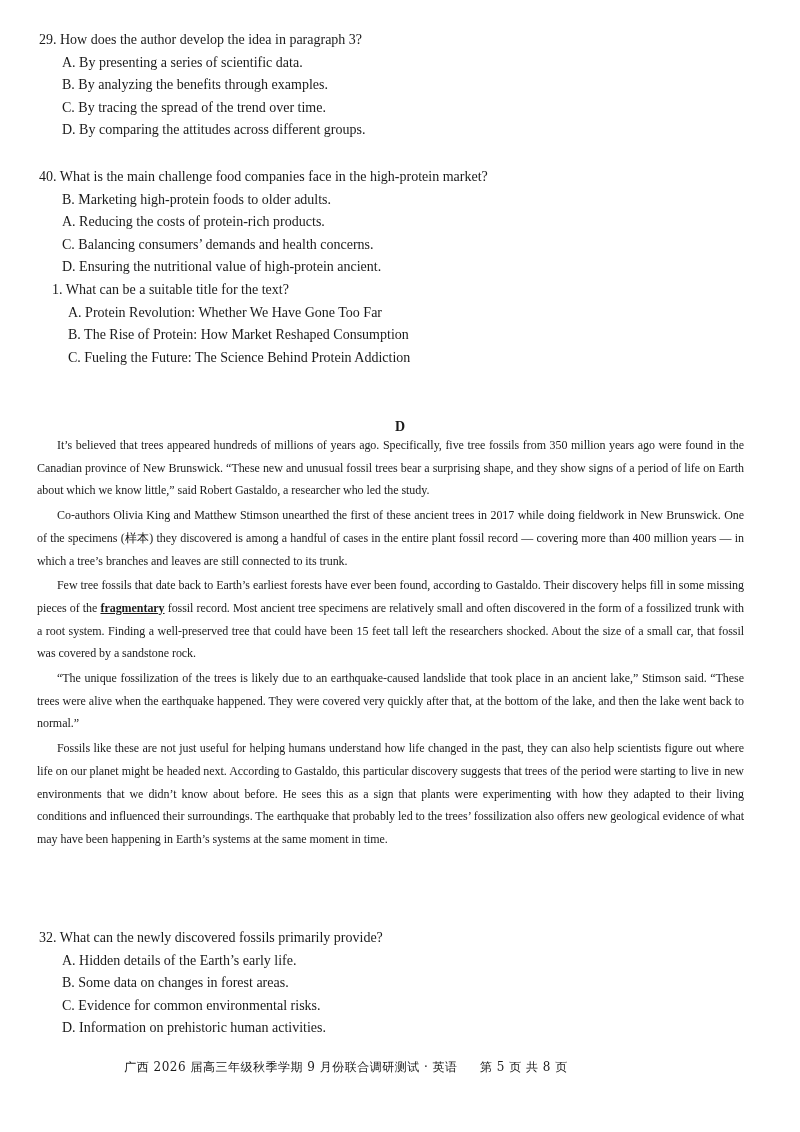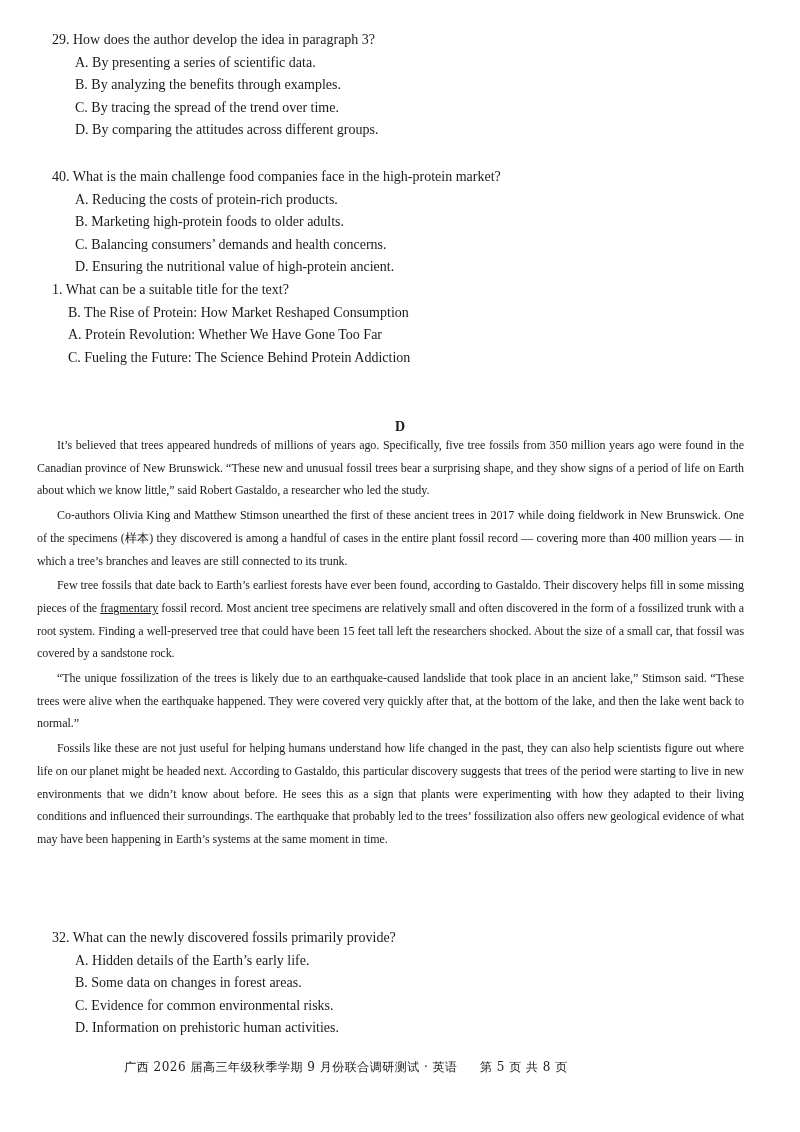--- a/index.html
+++ b/index.html
@@ -2,35 +2,35 @@
 <html><head>
   <meta charset="utf-8">
   <style>
     html, body { margin: 0; padding: 0; }
     body {
       width: 800px; height: 1132px; background: #ffffff; color: #1a1a1a;
       font-family: "Liberation Serif", "DejaVu Serif", serif;
       font-size: 14px; position: relative; overflow: hidden;
     }
     .page { position: absolute; left: 0; top: 0; width: 800px; height: 1132px; }
-    .q { position: absolute; left: 52px; width: 700px; }
+    .q { position: absolute; left: 39px; width: 700px; }
     .q-stem { height: 22.5px; line-height: 22.5px; white-space: nowrap; }
     .opt { height: 22.5px; line-height: 22.5px; padding-left: 23px; white-space: nowrap; }
     .q-num { display: inline; }
     .section-title {
       position: absolute; left: 0; width: 800px; top: 417px; text-align: center;
       font-weight: bold; font-size: 14px; line-height: 20px;
     }
     .passage { position: absolute; left: 37px; width: 707px; top: 434px; }
     .para {
       margin: 0; text-indent: 20px; text-align: justify;
       line-height: 22.7px; font-size: 12px; letter-spacing: -0.05px;
     }
     .para + .para { margin-top: 2px; }
-    .u { font-weight: normal; text-decoration: underline; }
+    .u { font-weight: bold; text-decoration: underline; }
     .footer {
       position: absolute; top: 1059px; left: 0; width: 692px; text-align: center;
       font-family: "DejaVu Serif", serif; font-size: 12px; letter-spacing: 0.5px;
     }
     .footer .pageinfo { margin-left: 18px; }
   </style>
 </head>
 <body>
 
 <div class="page">
@@ -44,33 +44,33 @@
     <div class="opt">B. By analyzing the benefits through examples.</div>
     <div class="opt">C. By tracing the spread of the trend over time.</div>
     <div class="opt">D. By comparing the attitudes across different groups.</div>
   </div>
 
   <div class="q" style="top:166px;">
     <div class="q-stem">
       <span class="q-num">40.</span>
       <span>What is the main challenge food companies face in the high-protein market?</span>
     </div>
+    <div class="opt">B. Marketing high-protein foods to older adults.</div>
     <div class="opt">A. Reducing the costs of protein-rich products.</div>
-    <div class="opt">B. Marketing high-protein foods to older adults.</div>
     <div class="opt">C. Balancing consumers’ demands and health concerns.</div>
     <div class="opt">D. Ensuring the nutritional value of high-protein ancient.</div>
   </div>
 
   <div class="q" style="top:279px; left:52px;">
     <div class="q-stem">
       <span class="q-num">1.</span>
       <span>What can be a suitable title for the text?</span>
     </div>
+    <div class="opt" style="padding-left:16px;">A. Protein Revolution: Whether We Have Gone Too Far</div>
     <div class="opt" style="padding-left:16px;">B. The Rise of Protein: How Market Reshaped Consumption</div>
-    <div class="opt" style="padding-left:16px;">A. Protein Revolution: Whether We Have Gone Too Far</div>
     <div class="opt" style="padding-left:16px;">C. Fueling the Future: The Science Behind Protein Addiction</div>
   </div>
 
   <div class="section-title">D</div>
 
   <div class="passage">
     <p class="para">It’s believed that trees appeared hundreds of millions of years ago. Specifically, five tree fossils from 350 million years ago were found in the Canadian province of New Brunswick. “These new and unusual fossil trees bear a surprising shape, and they show signs of a period of life on Earth about which we know little,” said Robert Gastaldo, a researcher who led the study.</p>
     <p class="para">Co-authors Olivia King and Matthew Stimson unearthed the first of these ancient trees in 2017 while doing fieldwork in New Brunswick. One of the specimens (样本) they discovered is among a handful of cases in the entire plant fossil record — covering more than 400 million years — in which a tree’s branches and leaves are still connected to its trunk.</p>
     <p class="para"><span>Few tree fossils that date back to Earth’s earliest forests have ever been found, according to Gastaldo. Their discovery helps fill in some missing pieces of the </span><span class="u">fragmentary</span><span> fossil record. Most ancient tree specimens are relatively small and often discovered in the form of a fossilized trunk with a root system. Finding a well-preserved tree that could have been 15 feet tall left the researchers shocked. About the size of a small car, that fossil was covered by a sandstone rock.</span></p>
     <p class="para">“The unique fossilization of the trees is likely due to an earthquake-caused landslide that took place in an ancient lake,” Stimson said. “These trees were alive when the earthquake happened. They were covered very quickly after that, at the bottom of the lake, and then the lake went back to normal.”</p>

